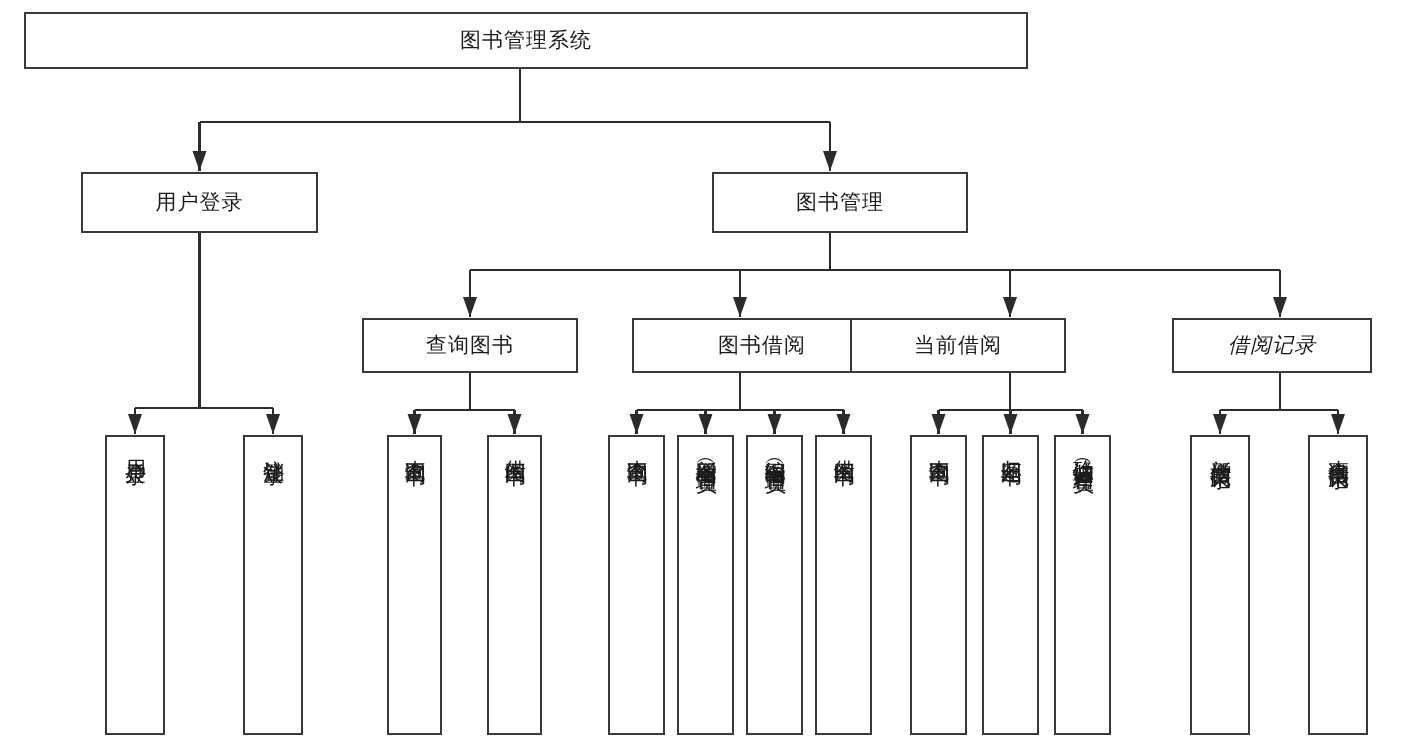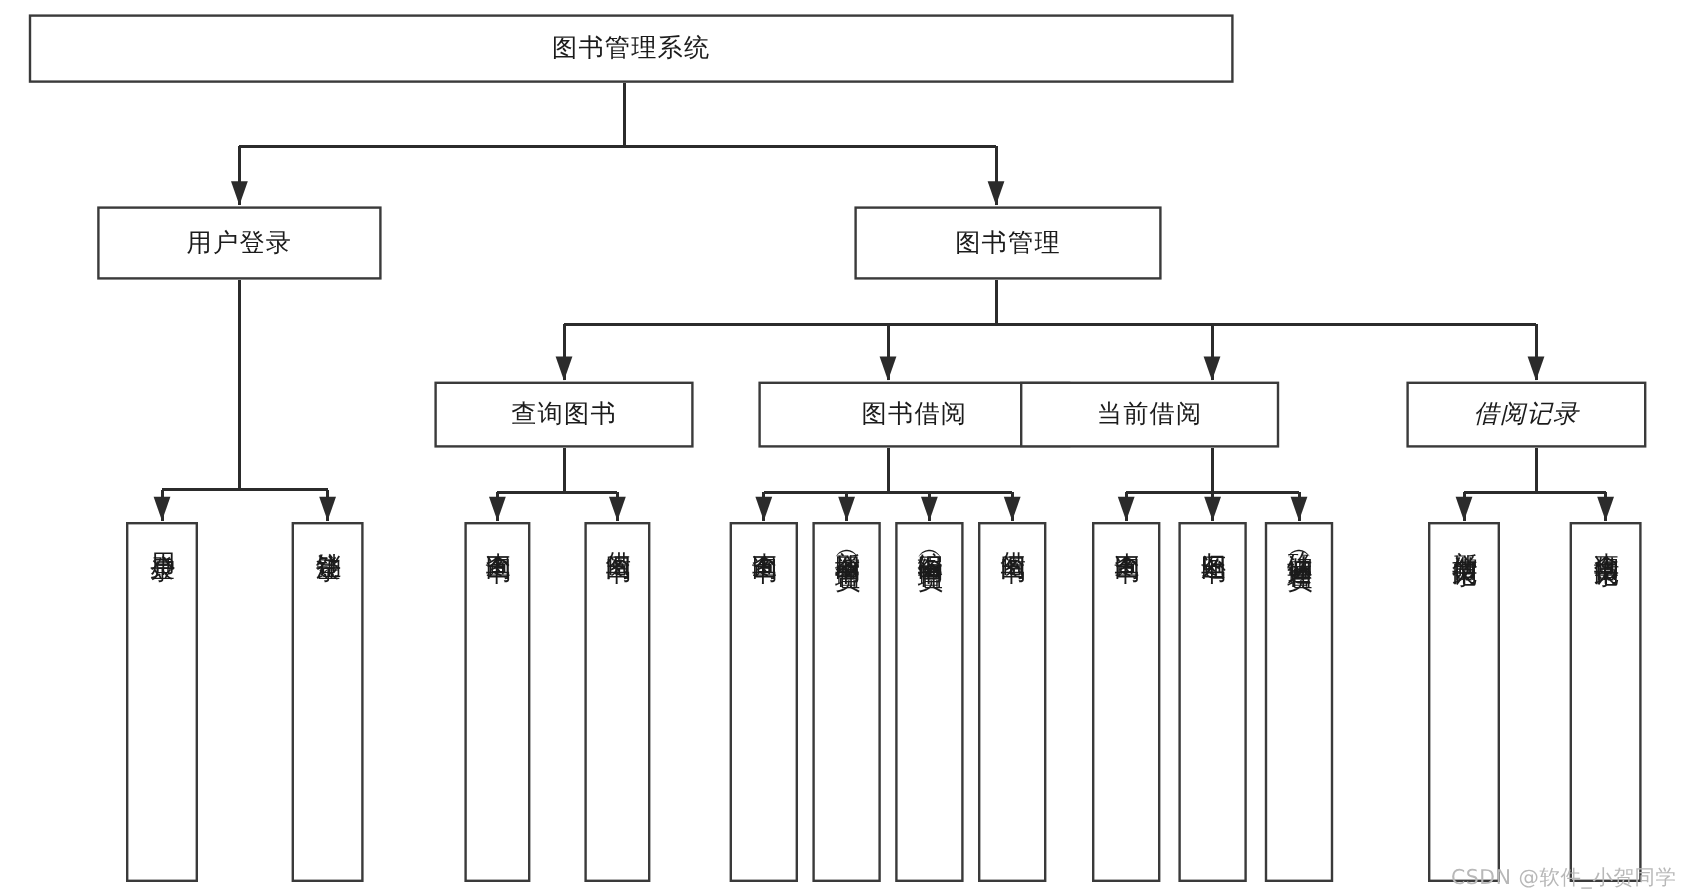--- a/index.html
+++ b/index.html
@@ -182,14 +182,13 @@
         <span class="vlabel">确认归还（管理员）</span>
       </div>
       <div class="node vert" style="left: 1190px; top: 435px; width: 60px; height: 300px;">
         <span class="vlabel">新增借阅记录</span>
       </div>
       <div class="node vert" style="left: 1308px; top: 435px; width: 60px; height: 300px;">
         <span class="vlabel">查询借阅记录</span>
       </div>
     </div>
 
-  <div id="watermark">CSDN @软件_小贺同学</div>
 </div>
 
 </body></html>

